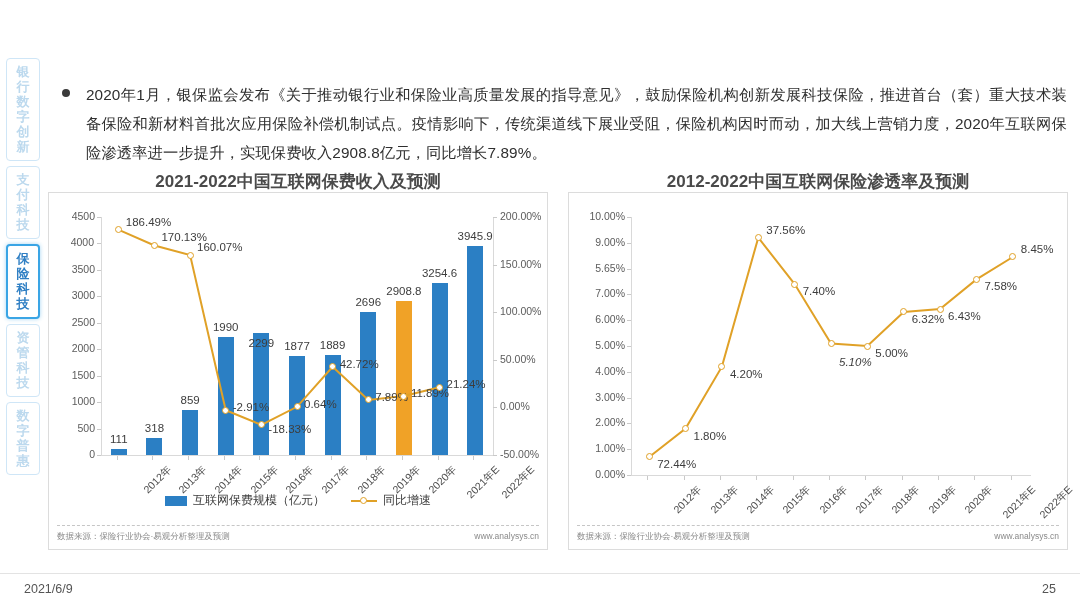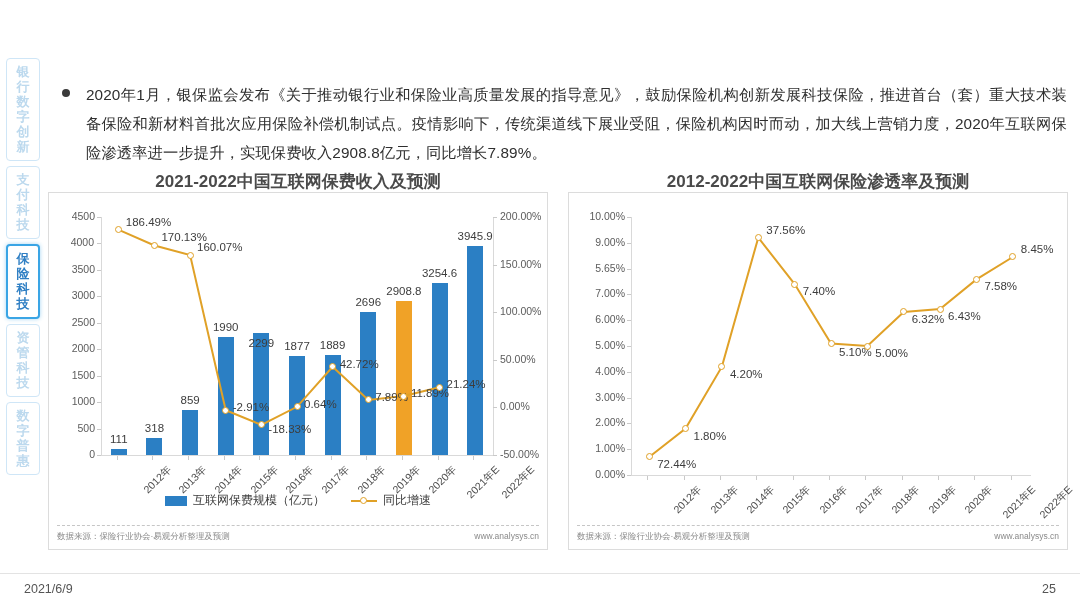--- a/index.html
+++ b/index.html
@@ -348,21 +348,21 @@
         <div class="pt-lab" style="left: 88.1818px; top: 264.94px;">72.44%</div>
         <div class="pt" style="left: 113.045px; top: 232.06px;"></div>
         <div class="pt-lab" style="left: 124.545px; top: 236.56px;">1.80%</div>
         <div class="pt" style="left: 149.409px; top: 170.14px;"></div>
         <div class="pt-lab" style="left: 160.909px; top: 174.64px;">4.20%</div>
         <div class="pt" style="left: 185.773px; top: 41.14px;"></div>
         <div class="pt-lab" style="left: 197.273px; top: 30.64px;">37.56%</div>
         <div class="pt" style="left: 222.136px; top: 87.58px;"></div>
         <div class="pt-lab" style="left: 233.636px; top: 92.08px;">7.40%</div>
         <div class="pt" style="left: 258.5px; top: 146.92px;"></div>
-        <div class="pt-lab" style="left: 270px; top: 153px;">5.10%</div>
+        <div class="pt-lab" style="left: 270px; top: 163px; font-style: italic;">5.10%</div>
         <div class="pt" style="left: 294.864px; top: 149.5px;"></div>
         <div class="pt-lab" style="left: 306.364px; top: 154px;">5.00%</div>
         <div class="pt" style="left: 331.227px; top: 115.444px;"></div>
         <div class="pt-lab" style="left: 342.727px; top: 119.944px;">6.32%</div>
         <div class="pt" style="left: 367.591px; top: 112.606px;"></div>
         <div class="pt-lab" style="left: 379.091px; top: 117.106px;">6.43%</div>
         <div class="pt" style="left: 403.955px; top: 82.936px;"></div>
         <div class="pt-lab" style="left: 415.455px; top: 87.436px;">7.58%</div>
         <div class="pt" style="left: 440.318px; top: 60.49px;"></div>
         <div class="pt-lab" style="left: 451.818px; top: 49.99px;">8.45%</div>

